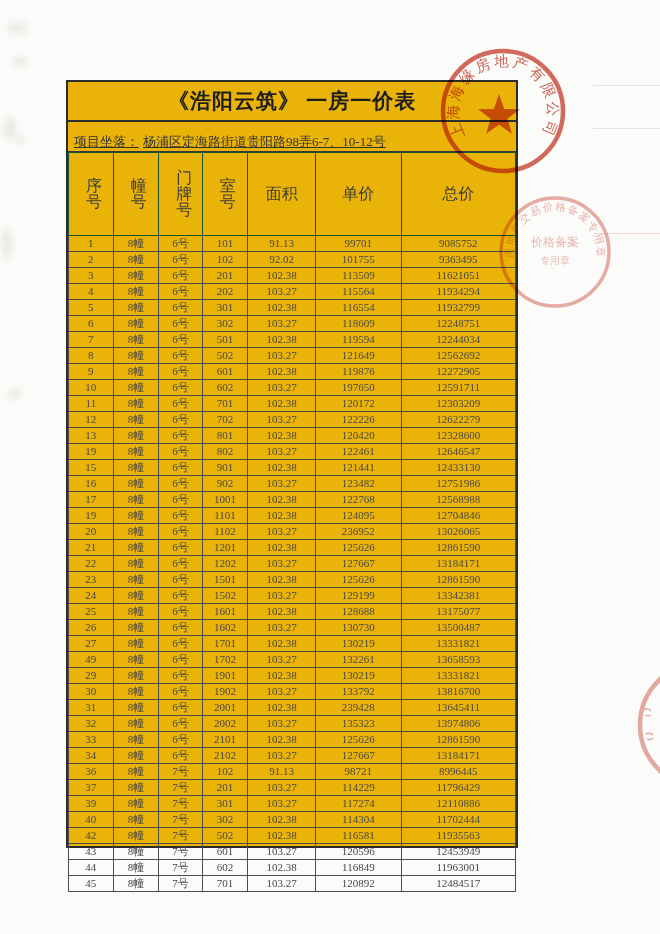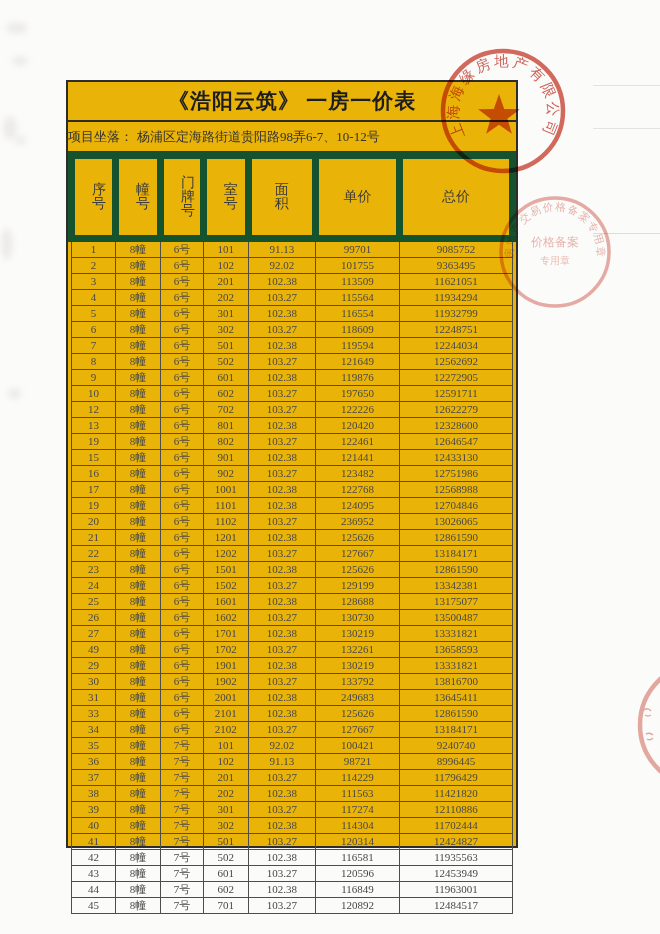--- a/index.html
+++ b/index.html
@@ -23,31 +23,31 @@
     border:2.5px solid #2d2d2d;background:#eab308;
     box-sizing:border-box;display:flex;flex-direction:column;
   }
   .title-row{
     height:38px;flex:0 0 38px;border-bottom:2px solid #2d2d2d;
     display:flex;align-items:center;justify-content:center;
     font-size:21px;font-weight:bold;letter-spacing:1px;color:#1d1d1d;
   }
   .location-row{
     height:29px;flex:0 0 29px;border-bottom:1.5px solid #383838;
-    display:flex;align-items:center;
-    font-size:13px;color:#333;
+    display:flex;align-items:flex-end;padding-left:6px;
+    font-size:13px;color:#333;text-decoration:underline;
   }
   .location-row .loc-label{margin-right:4px;}
   table.price{
     flex:1;width:100%;border-collapse:collapse;table-layout:fixed;
     font-size:11px;color:#474747;
   }
   table.price th{
-    font-size:14px;font-weight:normal;color:#3c3c3c;
-    border:7px solid #14532d;padding:17px;line-height:1;height:17px;
+    font-size:16px;font-weight:normal;color:#3c3c3c;
+    border:1px solid #14532d;padding:17px;line-height:1;height:17px;
   }
   table.price td{
     border:1px solid #4d4d4d;padding:0;line-height:1;height:15px;
     text-align:center;white-space:nowrap;overflow:hidden;
   }
   table.price tr{height:15px;}
 
   .stamp{position:absolute;mix-blend-mode:multiply;pointer-events:none;}
   .stamp text{font-family:"Liberation Serif","DejaVu Serif",serif;}
 </style>
@@ -181,20 +181,29 @@
           <tr>
             <td>10</td>
             <td>8幢</td>
             <td>6号</td>
             <td>602</td>
             <td>103.27</td>
             <td>197650</td>
             <td>12591711</td>
           </tr>
           <tr>
+            <td>11</td>
+            <td>8幢</td>
+            <td>6号</td>
+            <td>701</td>
+            <td>102.38</td>
+            <td>120172</td>
+            <td>12303209</td>
+          </tr>
+          <tr>
             <td>12</td>
             <td>8幢</td>
             <td>6号</td>
             <td>702</td>
             <td>103.27</td>
             <td>122226</td>
             <td>12622279</td>
           </tr>
           <tr>
             <td>13</td>
@@ -348,103 +357,85 @@
             <td>103.27</td>
             <td>133792</td>
             <td>13816700</td>
           </tr>
           <tr>
             <td>31</td>
             <td>8幢</td>
             <td>6号</td>
             <td>2001</td>
             <td>102.38</td>
-            <td>249683</td>
+            <td>239428</td>
             <td>13645411</td>
+          </tr>
+          <tr>
+            <td>32</td>
+            <td>8幢</td>
+            <td>6号</td>
+            <td>2002</td>
+            <td>103.27</td>
+            <td>135323</td>
+            <td>13974806</td>
           </tr>
           <tr>
             <td>33</td>
             <td>8幢</td>
             <td>6号</td>
             <td>2101</td>
             <td>102.38</td>
             <td>125626</td>
             <td>12861590</td>
           </tr>
           <tr>
             <td>34</td>
             <td>8幢</td>
             <td>6号</td>
             <td>2102</td>
             <td>103.27</td>
             <td>127667</td>
             <td>13184171</td>
-          </tr>
-          <tr>
-            <td>35</td>
-            <td>8幢</td>
-            <td>7号</td>
-            <td>101</td>
-            <td>92.02</td>
-            <td>100421</td>
-            <td>9240740</td>
           </tr>
           <tr>
             <td>36</td>
             <td>8幢</td>
             <td>7号</td>
             <td>102</td>
             <td>91.13</td>
             <td>98721</td>
             <td>8996445</td>
           </tr>
           <tr>
             <td>37</td>
             <td>8幢</td>
             <td>7号</td>
             <td>201</td>
             <td>103.27</td>
             <td>114229</td>
             <td>11796429</td>
           </tr>
           <tr>
-            <td>38</td>
-            <td>8幢</td>
-            <td>7号</td>
-            <td>202</td>
-            <td>102.38</td>
-            <td>111563</td>
-            <td>11421820</td>
-          </tr>
-          <tr>
             <td>39</td>
             <td>8幢</td>
             <td>7号</td>
             <td>301</td>
             <td>103.27</td>
             <td>117274</td>
             <td>12110886</td>
           </tr>
           <tr>
             <td>40</td>
             <td>8幢</td>
             <td>7号</td>
             <td>302</td>
             <td>102.38</td>
             <td>114304</td>
             <td>11702444</td>
-          </tr>
-          <tr>
-            <td>41</td>
-            <td>8幢</td>
-            <td>7号</td>
-            <td>501</td>
-            <td>103.27</td>
-            <td>120314</td>
-            <td>12424827</td>
           </tr>
           <tr>
             <td>42</td>
             <td>8幢</td>
             <td>7号</td>
             <td>502</td>
             <td>102.38</td>
             <td>116581</td>
             <td>11935563</td>
           </tr>

